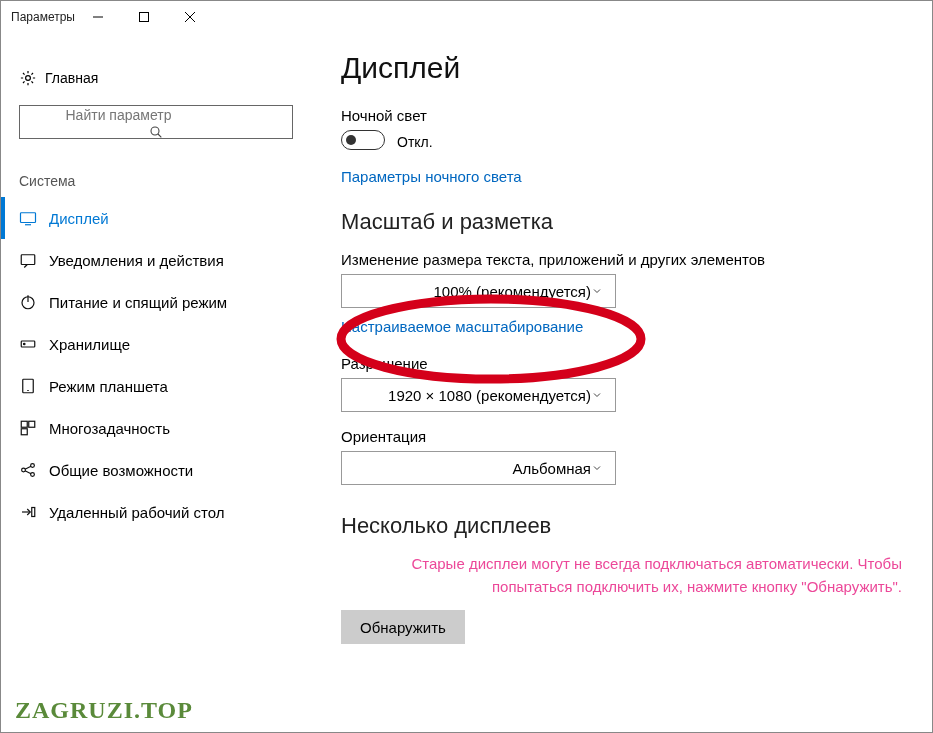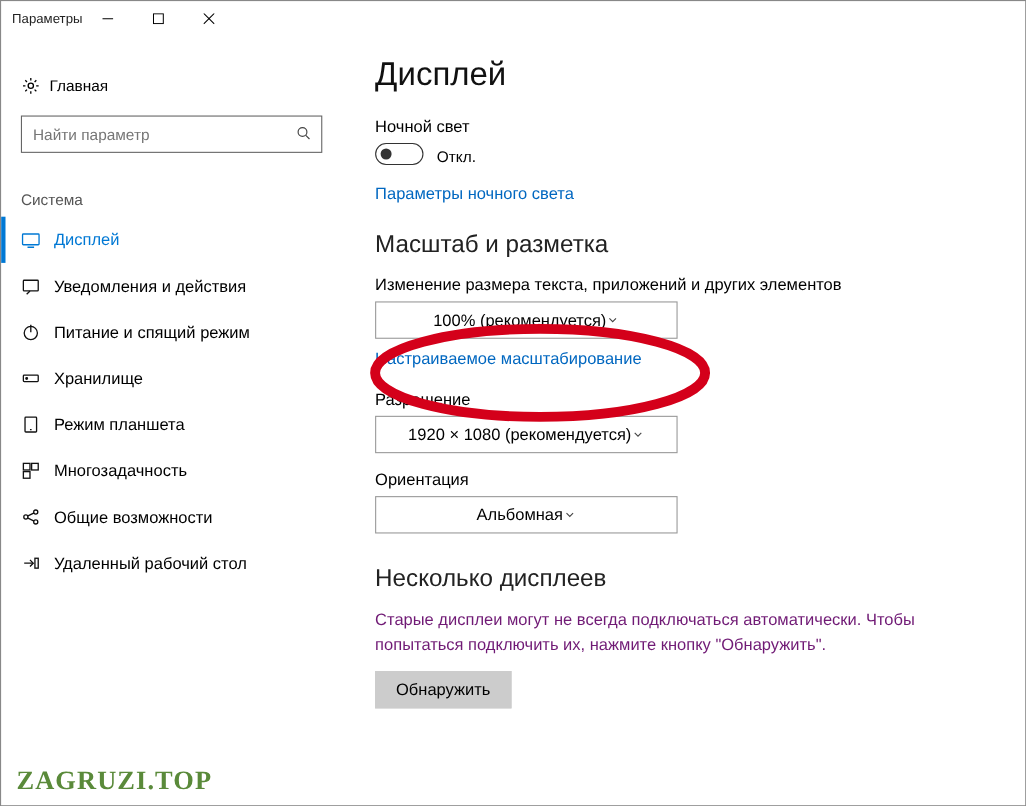--- a/index.html
+++ b/index.html
@@ -47,20 +47,21 @@
   .home-row .icon-wrap { width:26px; display:flex; justify-content:flex-start;}
   .home-row svg { width:18px; height:18px; }
   .searchbox {
     margin: 8px 18px 0 18px;
     border:1px solid #666;
     height:34px;
     display:flex; align-items:center;
     padding:0 8px;
     color:#666;
     position:relative;
+    flex-direction:column;
   }
   .searchbox input {
     border:none; outline:none; flex:1; font-size:14px; color:#000;
     font-family: inherit;
     background:transparent;
   }
   .searchbox input::placeholder { color:#767676; }
   .searchbox .search-ico {
     color:#444;
   }
@@ -135,32 +136,33 @@
   .link {
     color:#0067c0;
     font-size:15px;
     margin: 12px 0 24px 0;
     display:inline-block;
   }
   .dropdown {
     width:275px;
     height:34px;
     border:1px solid #999;
-    display:flex; align-items:center; justify-content:center;
+    display:flex; align-items:center; justify-content:flex-end;
     padding: 0 12px;
     font-size:15px;
     margin-bottom: 4px;
   }
   .dropdown svg.chev { width:12px; height:12px; color:#444;}
   .block { margin-bottom: 10px;}
   .status-text {
     font-size:15px;
-    color:#701a75;
+    color:#ec4899;
     line-height:1.5;
     margin-top:10px;
+    text-align:right;
   }
   .button {
     background:#cccccc;
     border:1px solid #cccccc;
     height:34px;
     padding: 0 18px;
     display:inline-flex; align-items:center; justify-content:center;
     font-size:15px;
     margin-top:12px;
   }

